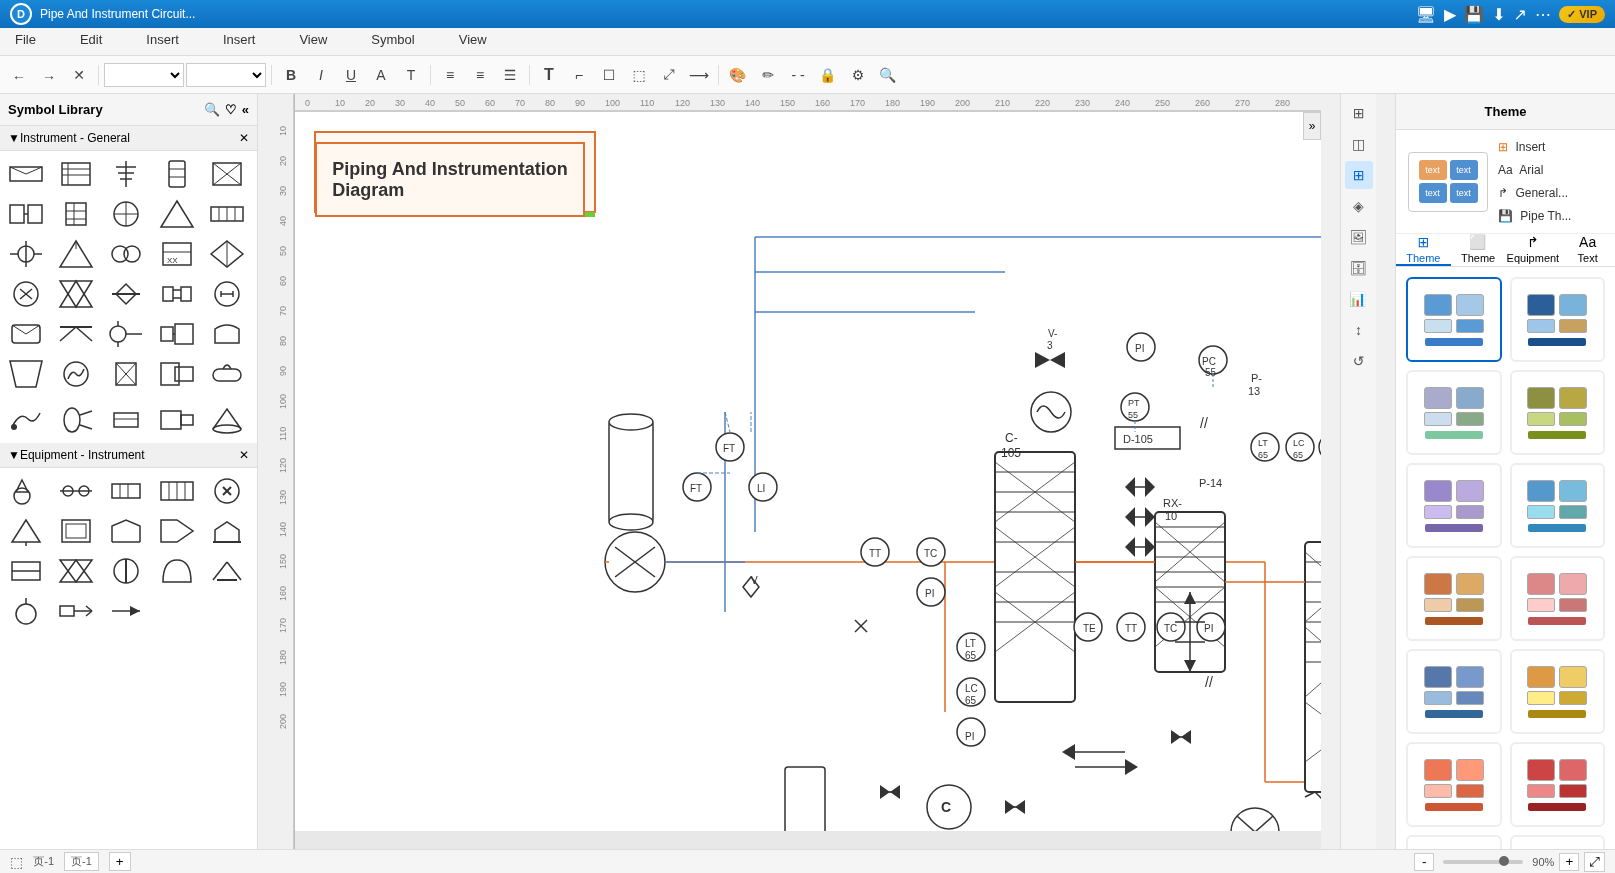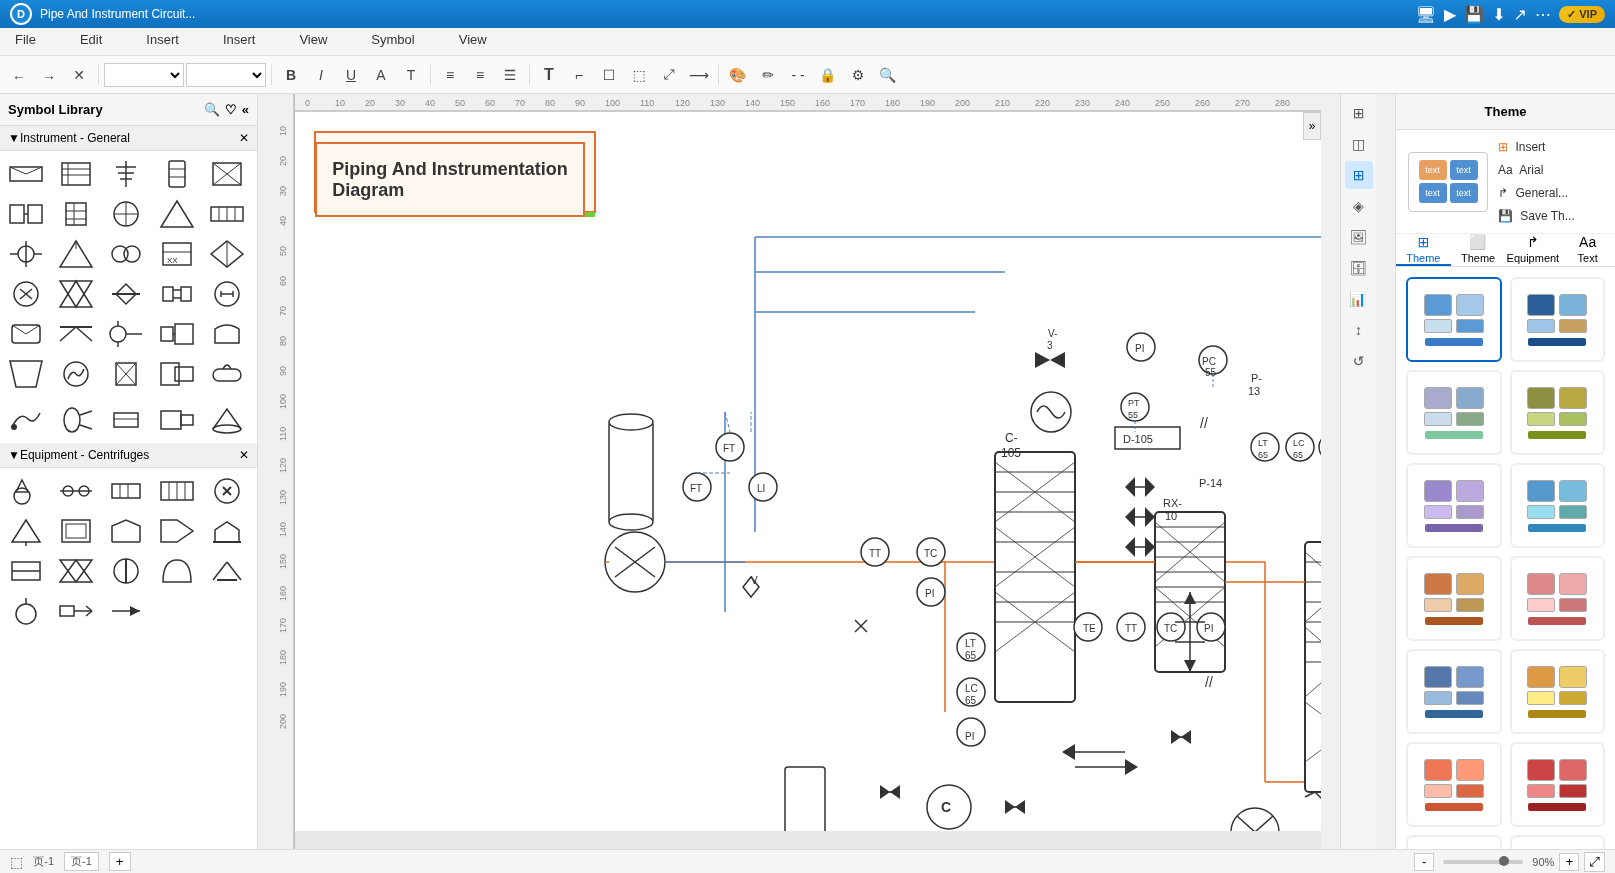--- a/index.html
+++ b/index.html
@@ -631,21 +631,21 @@
         <div class="symbol-item">
             <svg width="36" height="30">
               <path d="M4,24 L18,4 L32,24" fill="none" stroke="#333" stroke-width="1.5"></path>
               <ellipse cx="18" cy="24" rx="14" ry="4" fill="none" stroke="#333" stroke-width="1.5"></ellipse>
             </svg>
           </div>
       </div>
 
       <div class="symbol-category">
         <span>▼</span>
-        <span>Equipment - Centrifuges</span>
+        <span>Equipment - Instrument</span>
         <span style="cursor:pointer;margin-left:auto;">✕</span>
       </div>
       <div class="symbol-grid">
         <div class="symbol-item">
             <svg width="36" height="30">
               <circle cx="14" cy="20" r="8" fill="none" stroke="#333" stroke-width="1.5"></circle>
               <polygon points="14,4 20,16 8,16" fill="none" stroke="#333" stroke-width="1.5"></polygon>
             </svg>
           </div>
         <div class="symbol-item">
@@ -1115,21 +1115,21 @@
         <div class="theme-text-row">
           <span style="margin-right:4px;">Aa</span>
           <span>Arial</span>
         </div>
         <div class="theme-text-row">
           <span style="margin-right:4px;">↱</span>
           <span>General...</span>
         </div>
         <div class="theme-text-row">
           <span style="margin-right:4px;">💾</span>
-          <span>Save Th...</span>
+          <span>Pipe Th...</span>
         </div>
       </div>
     </div>
 
     <div class="theme-tabs">
       <div class="theme-tab active">
         <span class="tab-icon">⊞</span>
         <span>Theme</span>
       </div>
       <div class="theme-tab">

